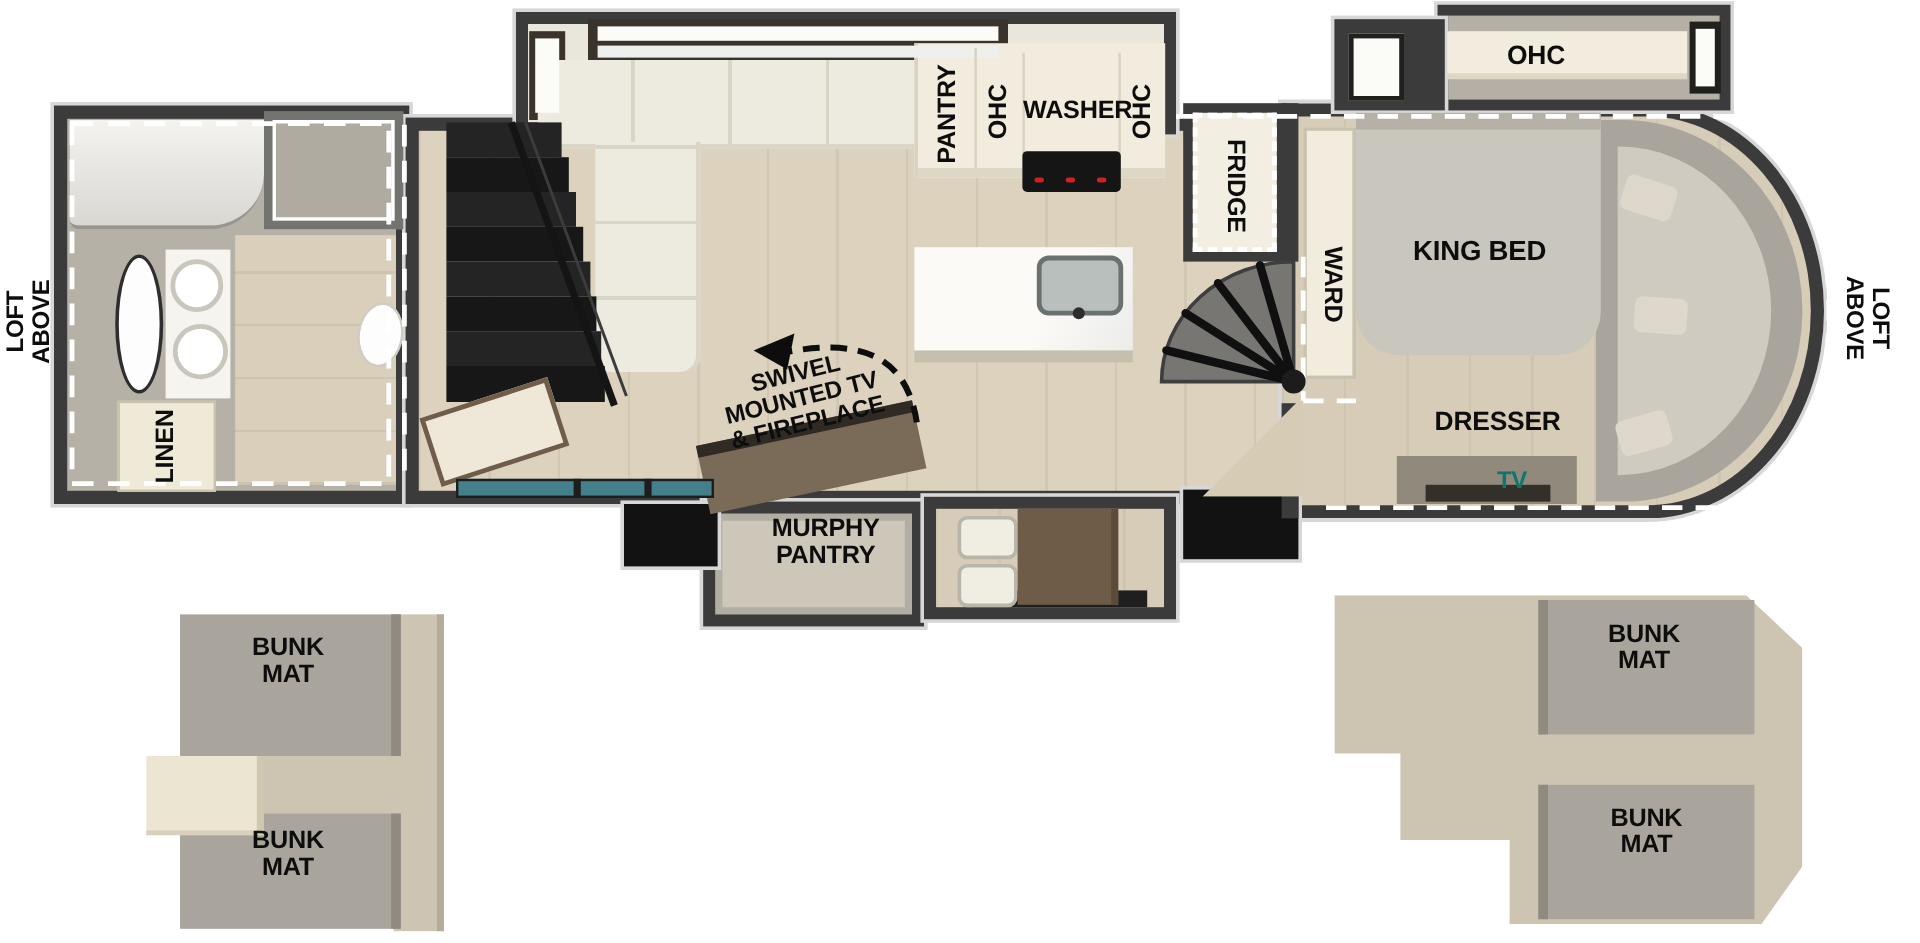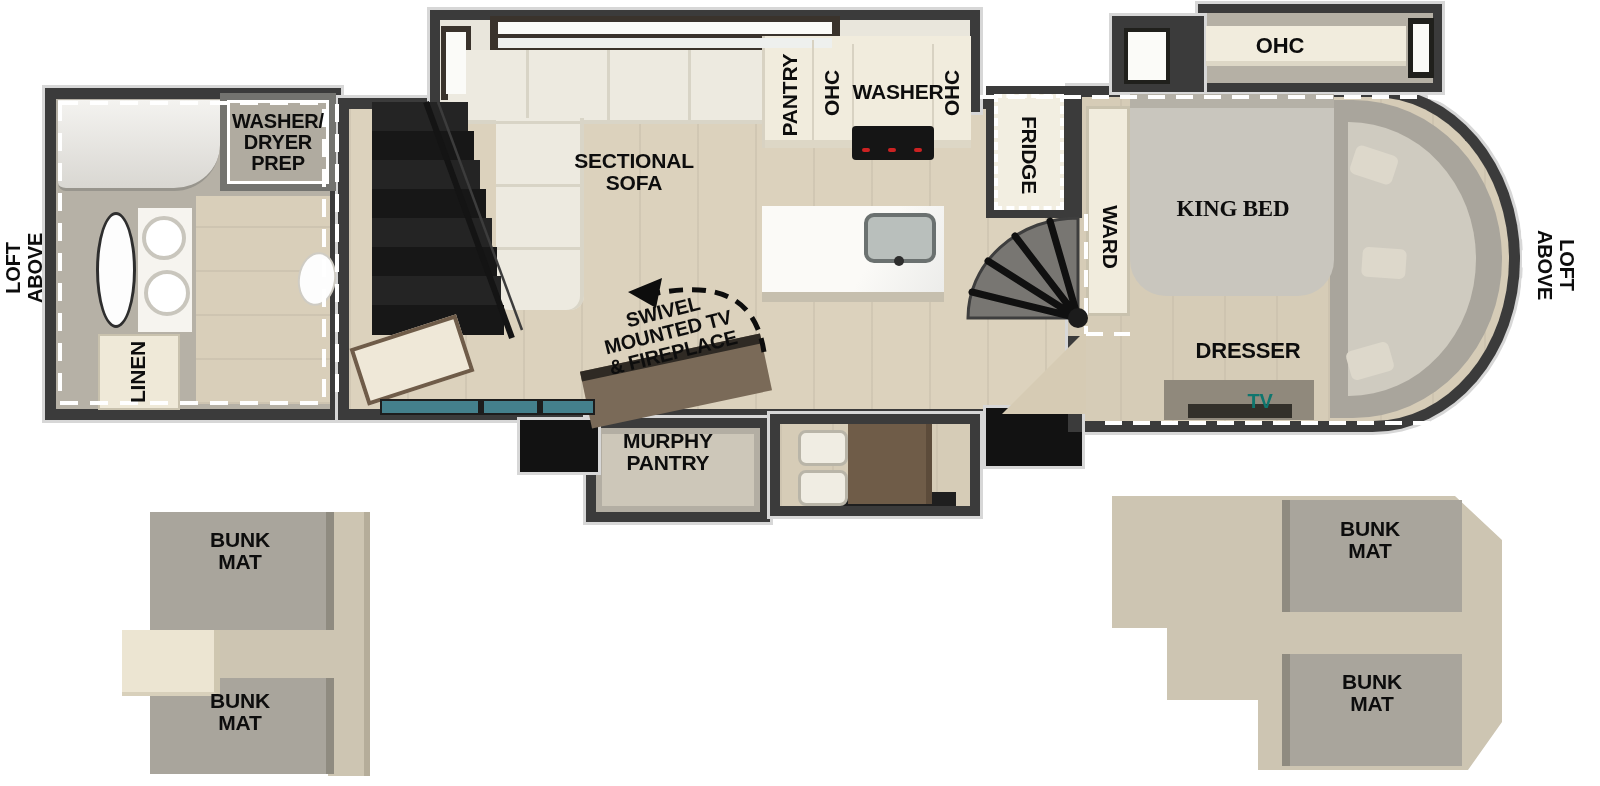--- a/index.html
+++ b/index.html
@@ -135,38 +135,33 @@
   <div class="abs z10" style="left:150px;top:512px;width:184px;height:118px;background:#a9a59c;border-right:8px solid #8f8b80;box-sizing:border-box;"></div>
   <div class="abs z10" style="left:150px;top:678px;width:184px;height:96px;background:#a9a59c;border-right:8px solid #8f8b80;box-sizing:border-box;"></div>
   <div class="abs z12" style="left:122px;top:630px;width:98px;height:66px;background:#ece5d2;border-right:6px solid #cfc7b0;border-bottom:4px solid #d8d0bb;box-sizing:border-box;"></div>
 
   <div class="abs z2" style="left:1110px;top:492px;width:400px;height:282px;background:#cdc5b2;clip-path:polygon(2px 4px,345px 4px,392px 48px,392px 230px,358px 278px,148px 278px,148px 208px,57px 208px,57px 136px,2px 136px);"></div>
   <div class="abs z10" style="left:1282px;top:500px;width:180px;height:112px;background:#a9a59c;border-left:8px solid #8f8b80;box-sizing:border-box;"></div>
   <div class="abs z10" style="left:1282px;top:654px;width:180px;height:112px;background:#a9a59c;border-left:8px solid #8f8b80;box-sizing:border-box;"></div>
 
   <div class="lbl rotccw" style="left:-31px;top:246px;width:110px;height:44px;font-size:20px;">LOFT
 ABOVE</div>
-  <div class="lbl" style="left:223px;top:106px;width:110px;height:72px;font-size:20px;line-height:21px;">WASHER/
-DRYER
-PREP</div>
   <div class="lbl rotccw" style="left:93px;top:360px;width:90px;height:24px;">LINEN</div>
-  <div class="lbl" style="left:559px;top:148px;width:150px;height:48px;">SECTIONAL
-SOFA</div>
   <div class="lbl" style="left:578px;top:296px;width:180px;height:72px;font-size:20px;line-height:21px;transform:rotate(-14deg);">SWIVEL
 MOUNTED TV
 &amp; FIREPLACE</div>
-  <div class="lbl" style="left:608px;top:428px;width:120px;height:48px;">MURPHY
+  <div class="lbl" style="left:628px;top:428px;width:120px;height:48px;">MURPHY
 PANTRY</div>
   <div class="lbl rotccw" style="left:735px;top:83px;width:110px;height:24px;">PANTRY</div>
   <div class="lbl rotccw" style="left:797px;top:81px;width:70px;height:24px;">OHC</div>
   <div class="lbl" style="left:851px;top:80px;width:94px;height:24px;">WASHER</div>
   <div class="lbl rotccw" style="left:917px;top:81px;width:70px;height:24px;">OHC</div>
   <div class="lbl rotcw" style="left:974px;top:143px;width:110px;height:24px;">FRIDGE</div>
   <div class="lbl rotcw" style="left:1063px;top:225px;width:94px;height:24px;">WARD</div>
-  <div class="lbl" style="left:1163px;top:196px;width:140px;height:26px;font-size:23px;font-family:Liberation Serif, serif;">KING BED</div>
+  <div class="lbl" style="left:1163px;top:196px;width:140px;height:26px;font-size:23px;">KING BED</div>
   <div class="lbl" style="left:1240px;top:34px;width:80px;height:24px;font-size:22px;">OHC</div>
   <div class="lbl" style="left:1178px;top:338px;width:140px;height:26px;font-size:22px;">DRESSER</div>
   <div class="lbl" style="left:1230px;top:390px;width:60px;height:22px;font-size:20px;color:#0f766e;">TV</div>
   <div class="lbl rotcw" style="left:1501px;top:243px;width:110px;height:44px;font-size:20px;">LOFT
 ABOVE</div>
   <div class="lbl" style="left:180px;top:527px;width:120px;height:48px;">BUNK
 MAT</div>
   <div class="lbl" style="left:180px;top:688px;width:120px;height:48px;">BUNK
 MAT</div>
   <div class="lbl" style="left:1310px;top:516px;width:120px;height:48px;">BUNK

